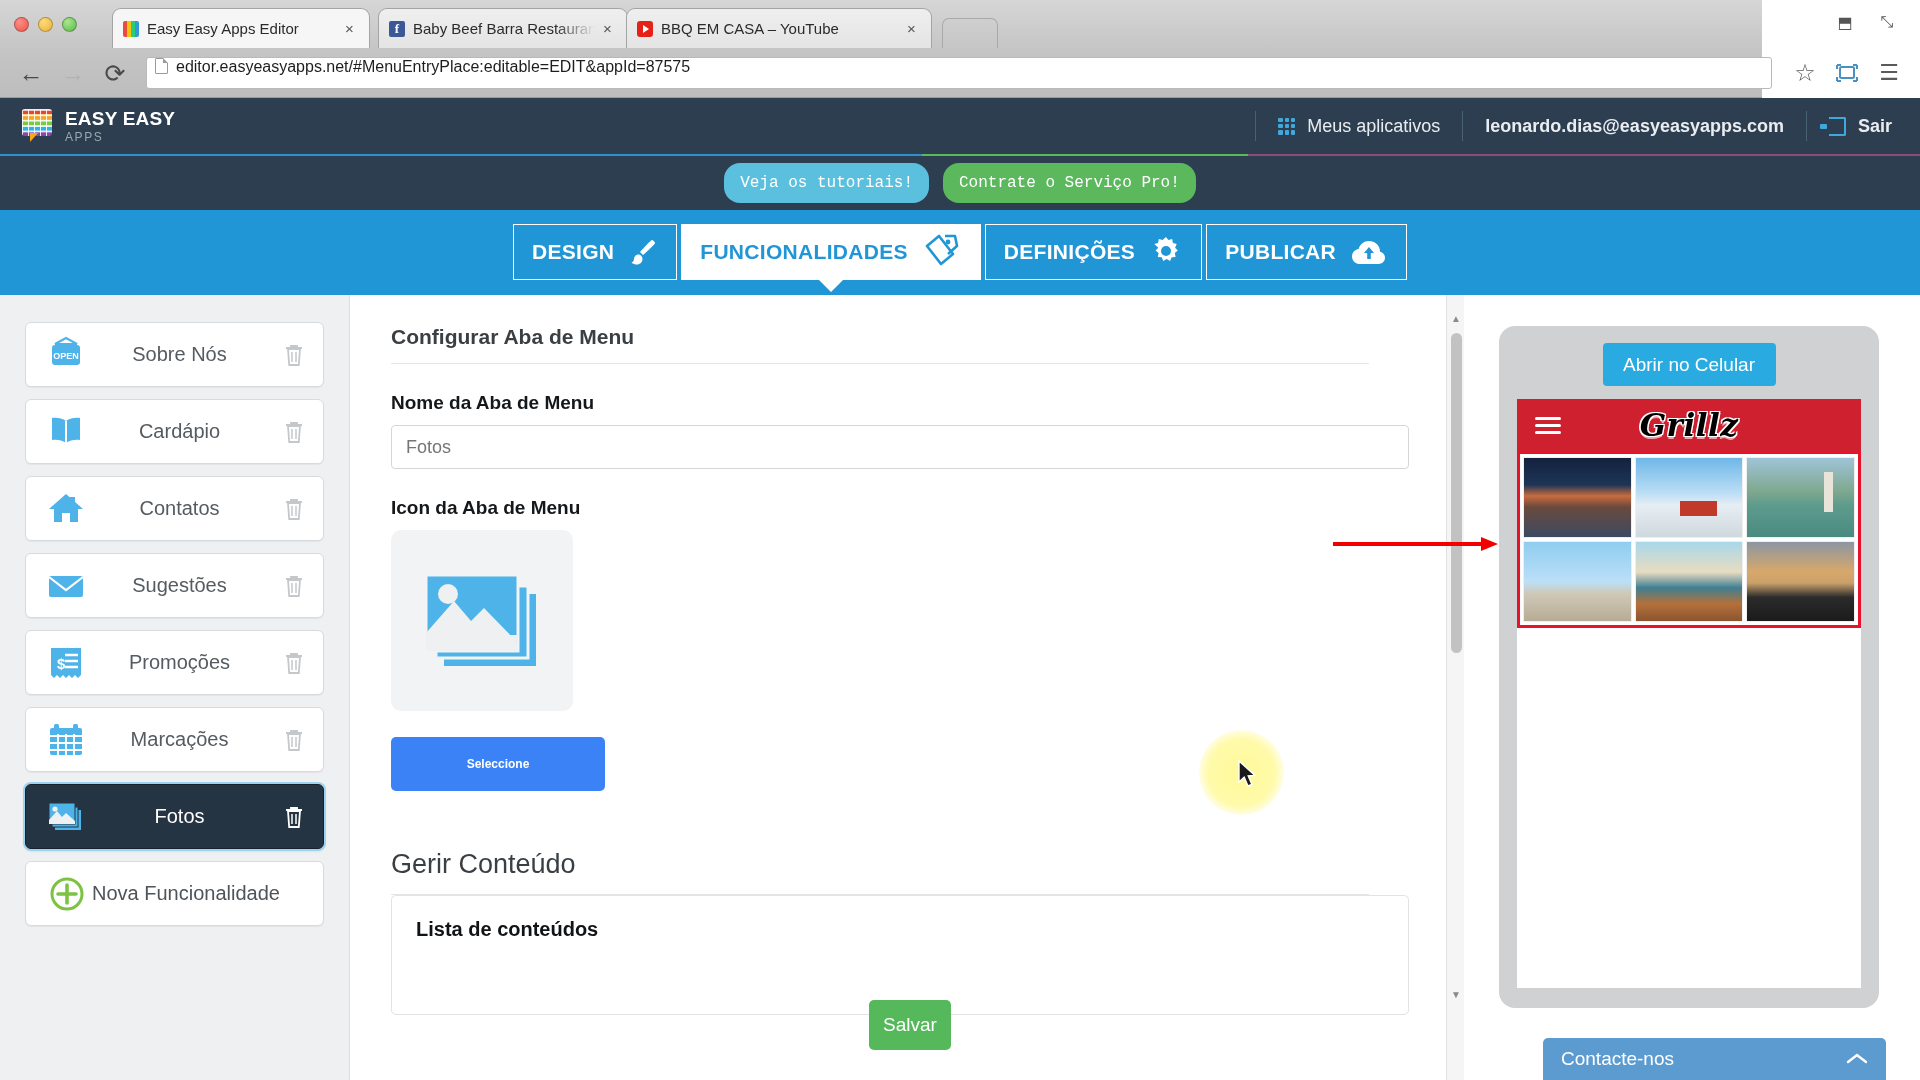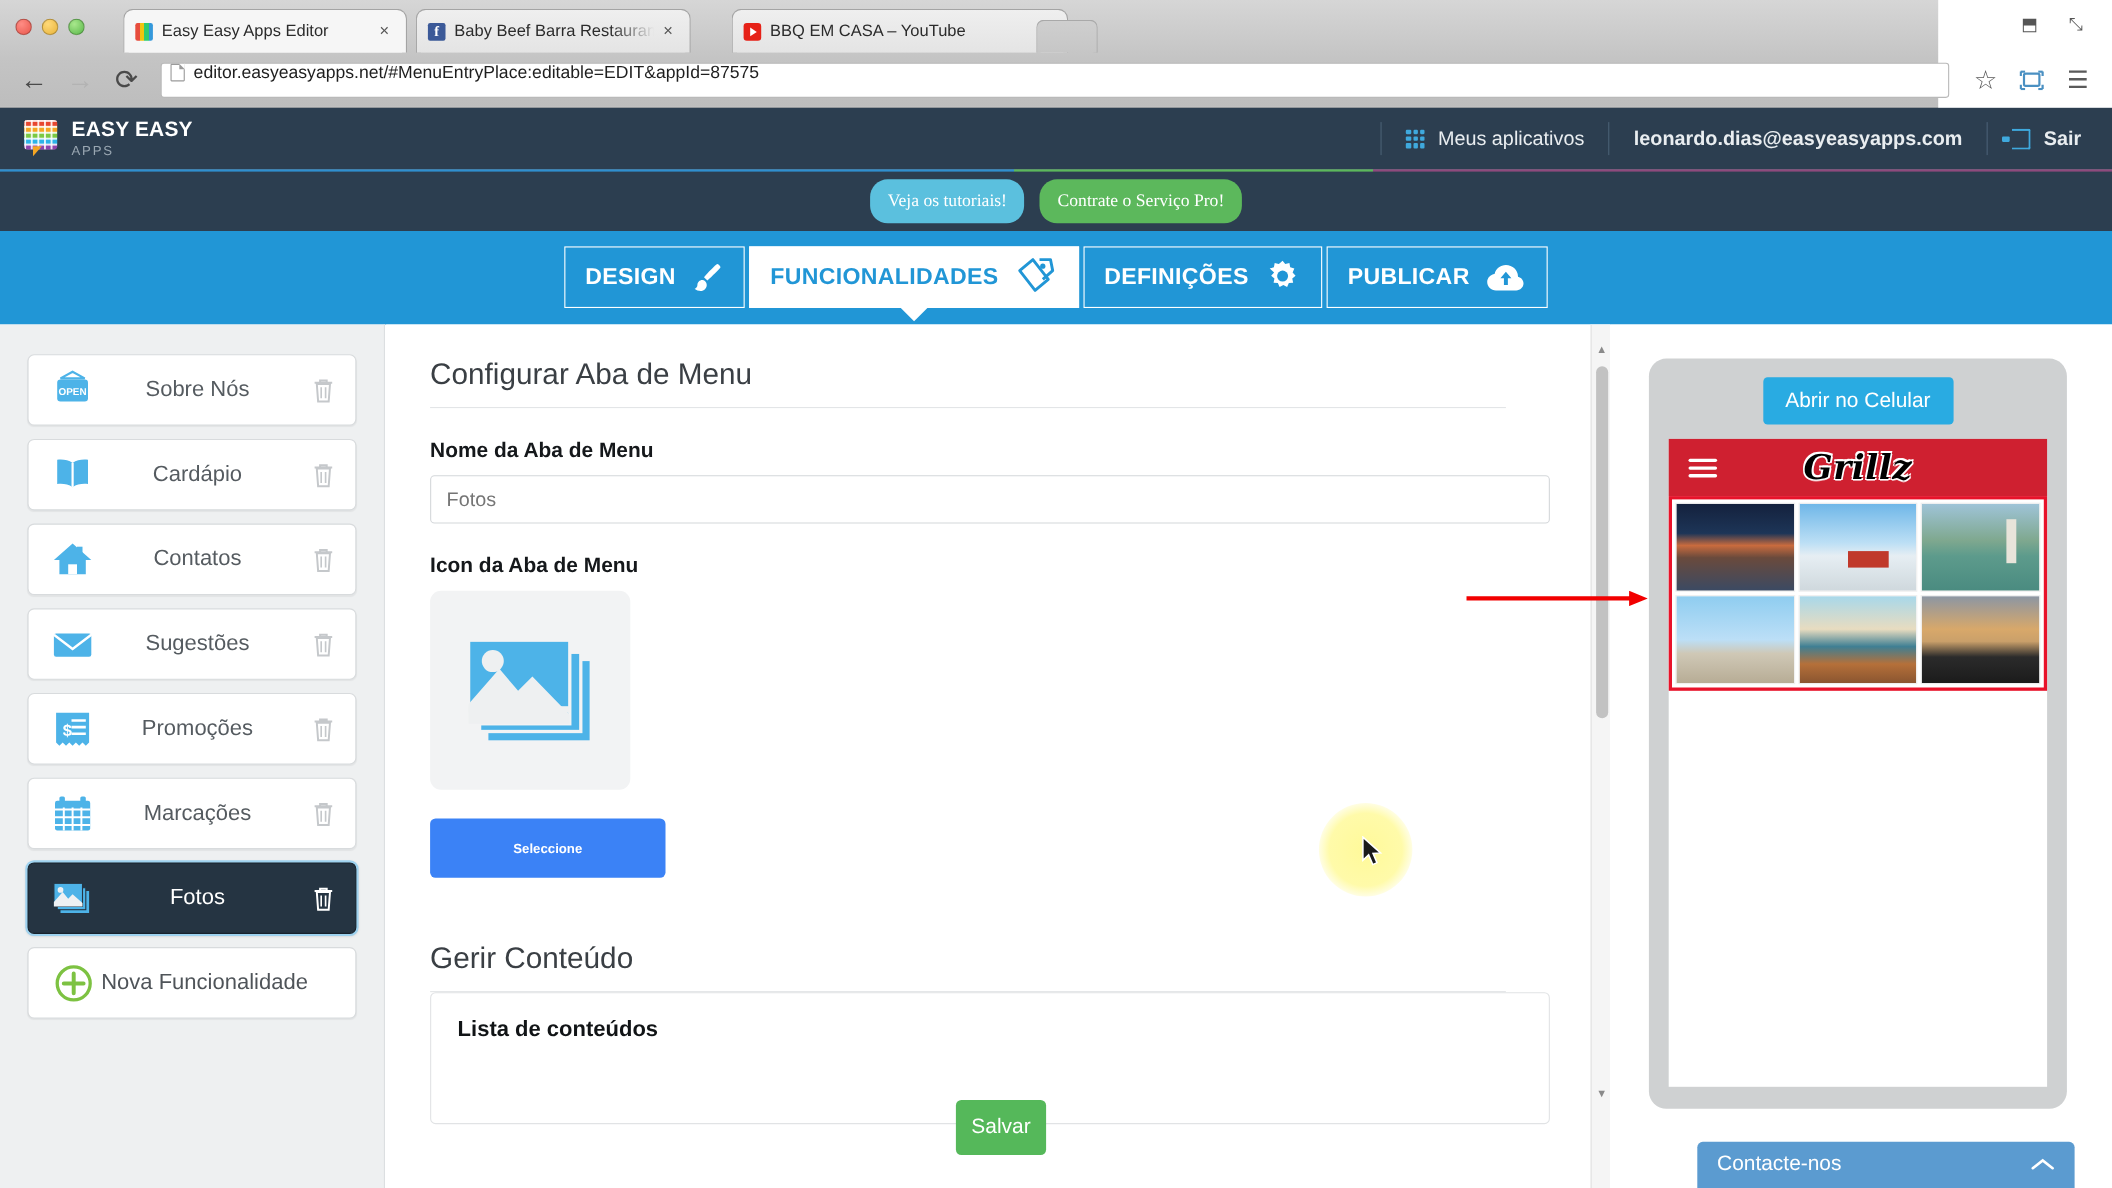--- a/index.html
+++ b/index.html
@@ -129,21 +129,21 @@
     background:#3fa9dd; border-radius:1px; }
 
   
   #promo-bar {
     position: absolute; left: 0; top: 154px; width: 1920px; height: 56px;
     background: #2c3e50; display: flex; align-items: center; justify-content: center; gap: 14px;
     border-top: 2px solid; border-image: linear-gradient(to right,#2f8fcf 0 48%, #5cb85c 48% 65%, #8e4a7d 65% 100%) 1;
   }
   #promo-text { color: #e6eaee; font-size: 21px; }
   .promo-btn { border: none; border-radius: 16px; color: #fff; font-size: 16px; cursor: pointer;
-               font-family: Liberation Serif, serif; padding: 11px 16px; }
+               font-family: Liberation Mono, monospace; padding: 11px 16px; }
   #promo-tutorials { background: #5bc0de; }
   #promo-pro { background: #5cb85c; }
 
   
   #nav-tabs {
     position: absolute; left: 0; top: 210px; width: 1920px; height: 85px;
     background: #2196d6; display: flex; align-items: flex-start; justify-content: center; gap: 4px;
     padding-top: 14px;
   }
   .navtab {
@@ -180,21 +180,21 @@
   }
   .side-item.selected .s-label { color: #ffffff; }
   #side-new .s-label { text-align: left; padding-left: 6px; color: #4f5459; }
 
   
   #content {
     position: absolute; left: 351px; top: 295px; width: 1113px; height: 785px;
     background: #ffffff; overflow: hidden;
   }
   #content-inner { padding: 30px 42px 0 40px; width: 1060px; }
-  .sect-title { font-size: 27px; color: #3a3f44; font-weight: normal; padding-bottom: 14px;
+  .sect-title { font-size: 21px; color: #3a3f44; font-weight: bold; padding-bottom: 14px;
                 border-bottom: 1px solid #e3e5e7; }
   .field-label { font-size: 19px; font-weight: bold; color: #15181b; margin: 28px 0 11px 0; }
   #name-input {
     width: 1018px; height: 44px; border: 1px solid #d4d7da; border-radius: 4px;
     padding: 0 14px; font-size: 18px; color: #8d9297; font-family: inherit; background: #fff;
   }
   #icon-box {
     width: 182px; height: 181px; background: #f2f3f4; border-radius: 10px;
     display: flex; align-items: center; justify-content: center; margin-top: 6px;
   }
@@ -294,21 +294,21 @@
       <span class="tab-title">Easy Easy Apps Editor</span>
       <span class="tab-close">×</span>
     </div>
 
     <div class="tab" style="left:378px; width:250px;">
       <span class="favicon fb">f</span>
       <span class="tab-title">Baby Beef Barra Restaurant</span>
       <span class="tab-close">×</span>
     </div>
 
-    <div class="tab" style="left:665px; width:306px;">
+    <div class="tab" style="left:626px; width:306px;">
       <span class="favicon yt"></span>
       <span class="tab-title">BBQ EM CASA – YouTube</span>
       <span class="tab-close">×</span>
     </div>
 
     <div id="new-tab-stub"></div>
     <div id="win-min">⬒</div>
     <div id="win-max">⤡</div>
   </div>
 

